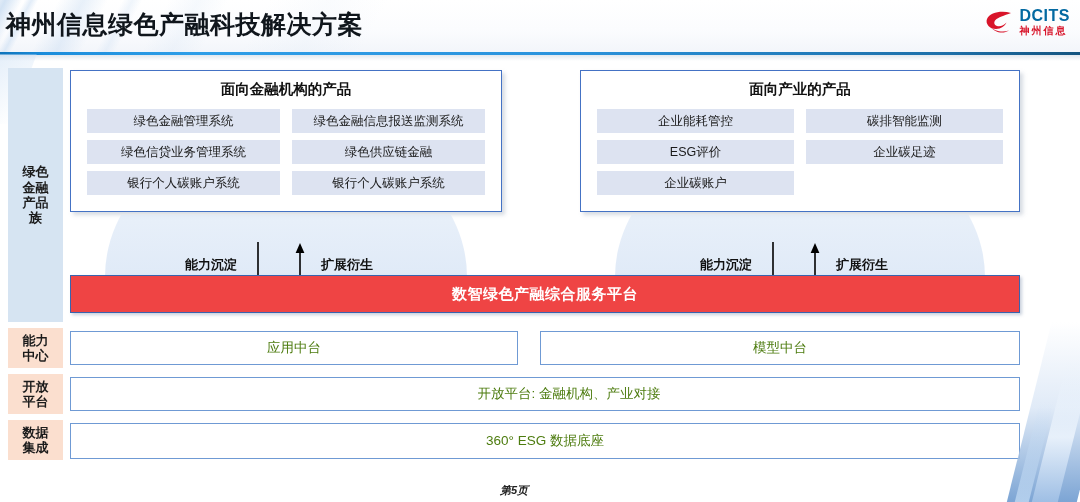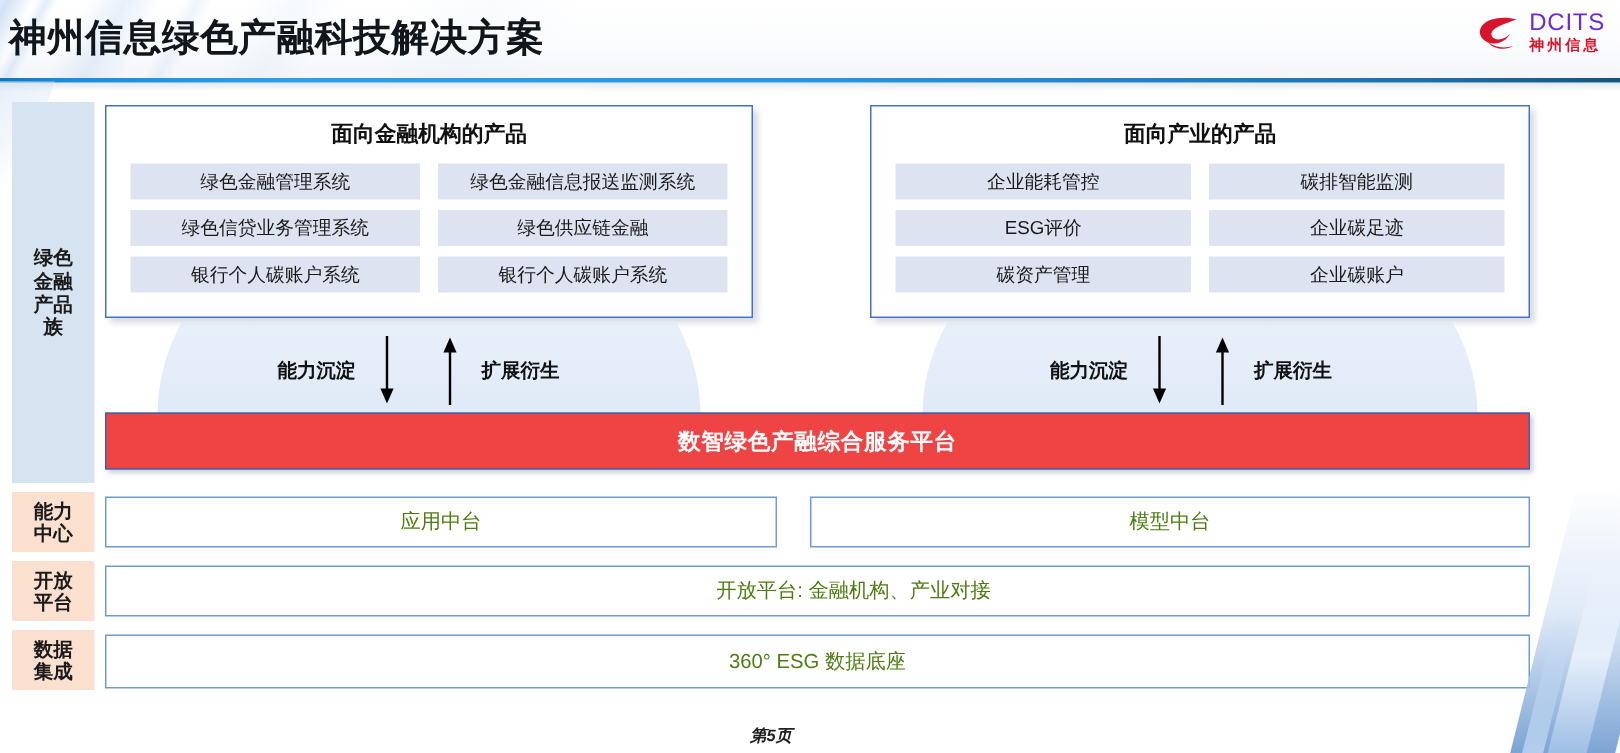--- a/index.html
+++ b/index.html
@@ -41,21 +41,21 @@
   }
   .rule-shadow{
     position:absolute;left:0;top:55px;width:1080px;height:6px;
     background:linear-gradient(180deg,rgba(120,150,180,.22),rgba(120,150,180,0));
   }
 
   
   .logo{position:absolute;right:10px;top:8px;display:flex;align-items:center;gap:6px;}
   .logo-mark{width:30px;height:26px;position:relative;flex:0 0 auto;}
   .logo-text{display:flex;flex-direction:column;line-height:1;}
-  .logo-en{font-size:16px;font-weight:normal;color:#6d28d9;letter-spacing:.5px;}
+  .logo-en{font-size:16px;font-weight:bold;color:#0369a1;letter-spacing:.5px;}
   .logo-cn{font-size:10px;font-weight:bold;color:#d8142a;letter-spacing:2px;margin-top:2px;}
 
   
   .ribbon{position:absolute;pointer-events:none;}
   .ribbon.r1{right:-18px;bottom:-10px;width:70px;height:190px;
     background:linear-gradient(180deg,rgba(255,255,255,0) 0%,rgba(219,231,246,.85) 45%,rgba(106,152,206,.95) 100%);
     transform:skewX(-14deg);}
   .ribbon.r2{right:6px;bottom:-10px;width:26px;height:150px;
     background:linear-gradient(180deg,rgba(255,255,255,0) 0%,rgba(235,243,252,.9) 50%,rgba(151,186,227,.9) 100%);
     transform:skewX(-14deg);}
@@ -86,21 +86,21 @@
   .chip{background:#dde3f1;height:24px;display:flex;align-items:center;justify-content:center;
     font-size:12.5px;color:#1a1a1a;white-space:nowrap;}
 
   
   .arc{position:absolute;top:215px;height:62px;pointer-events:none;overflow:hidden;}
   .arc.left{left:70px;width:432px;}
   .arc.right{left:580px;width:440px;}
   .arc-shape{position:absolute;left:8%;bottom:0;width:84%;height:150px;border-radius:50% 50% 0 0 / 100% 100% 0 0;
     background:linear-gradient(180deg,rgba(214,227,244,.28),rgba(222,233,247,.95));}
 
-  .arrowgrp{position:absolute;top:218px;height:58px;display:flex;align-items:center;}
+  .arrowgrp{position:absolute;top:236px;height:58px;display:flex;align-items:center;}
   .arrowgrp.left{left:185px;}
   .arrowgrp.right{left:700px;}
   .arr-label{font-size:13px;font-weight:bold;color:#111;white-space:nowrap;}
   .arr-svg{margin:0 14px;}
 
   
   .platform{position:absolute;left:70px;top:275px;width:950px;height:38px;
     background:#ef4444;border:1px solid #3a63ad;box-sizing:border-box;
     display:flex;align-items:center;justify-content:center;
     color:#fff;font-size:15px;font-weight:bold;letter-spacing:.5px;
@@ -176,21 +176,20 @@
     </div>
   </div>
 
   <div class="prodbox right">
     <div class="prodbox-title">面向产业的产品</div>
     <div class="prodgrid">
       <div class="chip">企业能耗管控</div>
       <div class="chip">碳排智能监测</div>
       <div class="chip">ESG评价</div>
       <div class="chip">企业碳足迹</div>
-      <div class="chip">碳资产管理</div>
       <div class="chip">企业碳账户</div>
     </div>
   </div>
 
   <div class="arc left">
       <div class="arc-shape"></div>
     </div>
   <div class="arc right">
       <div class="arc-shape"></div>
     </div>

